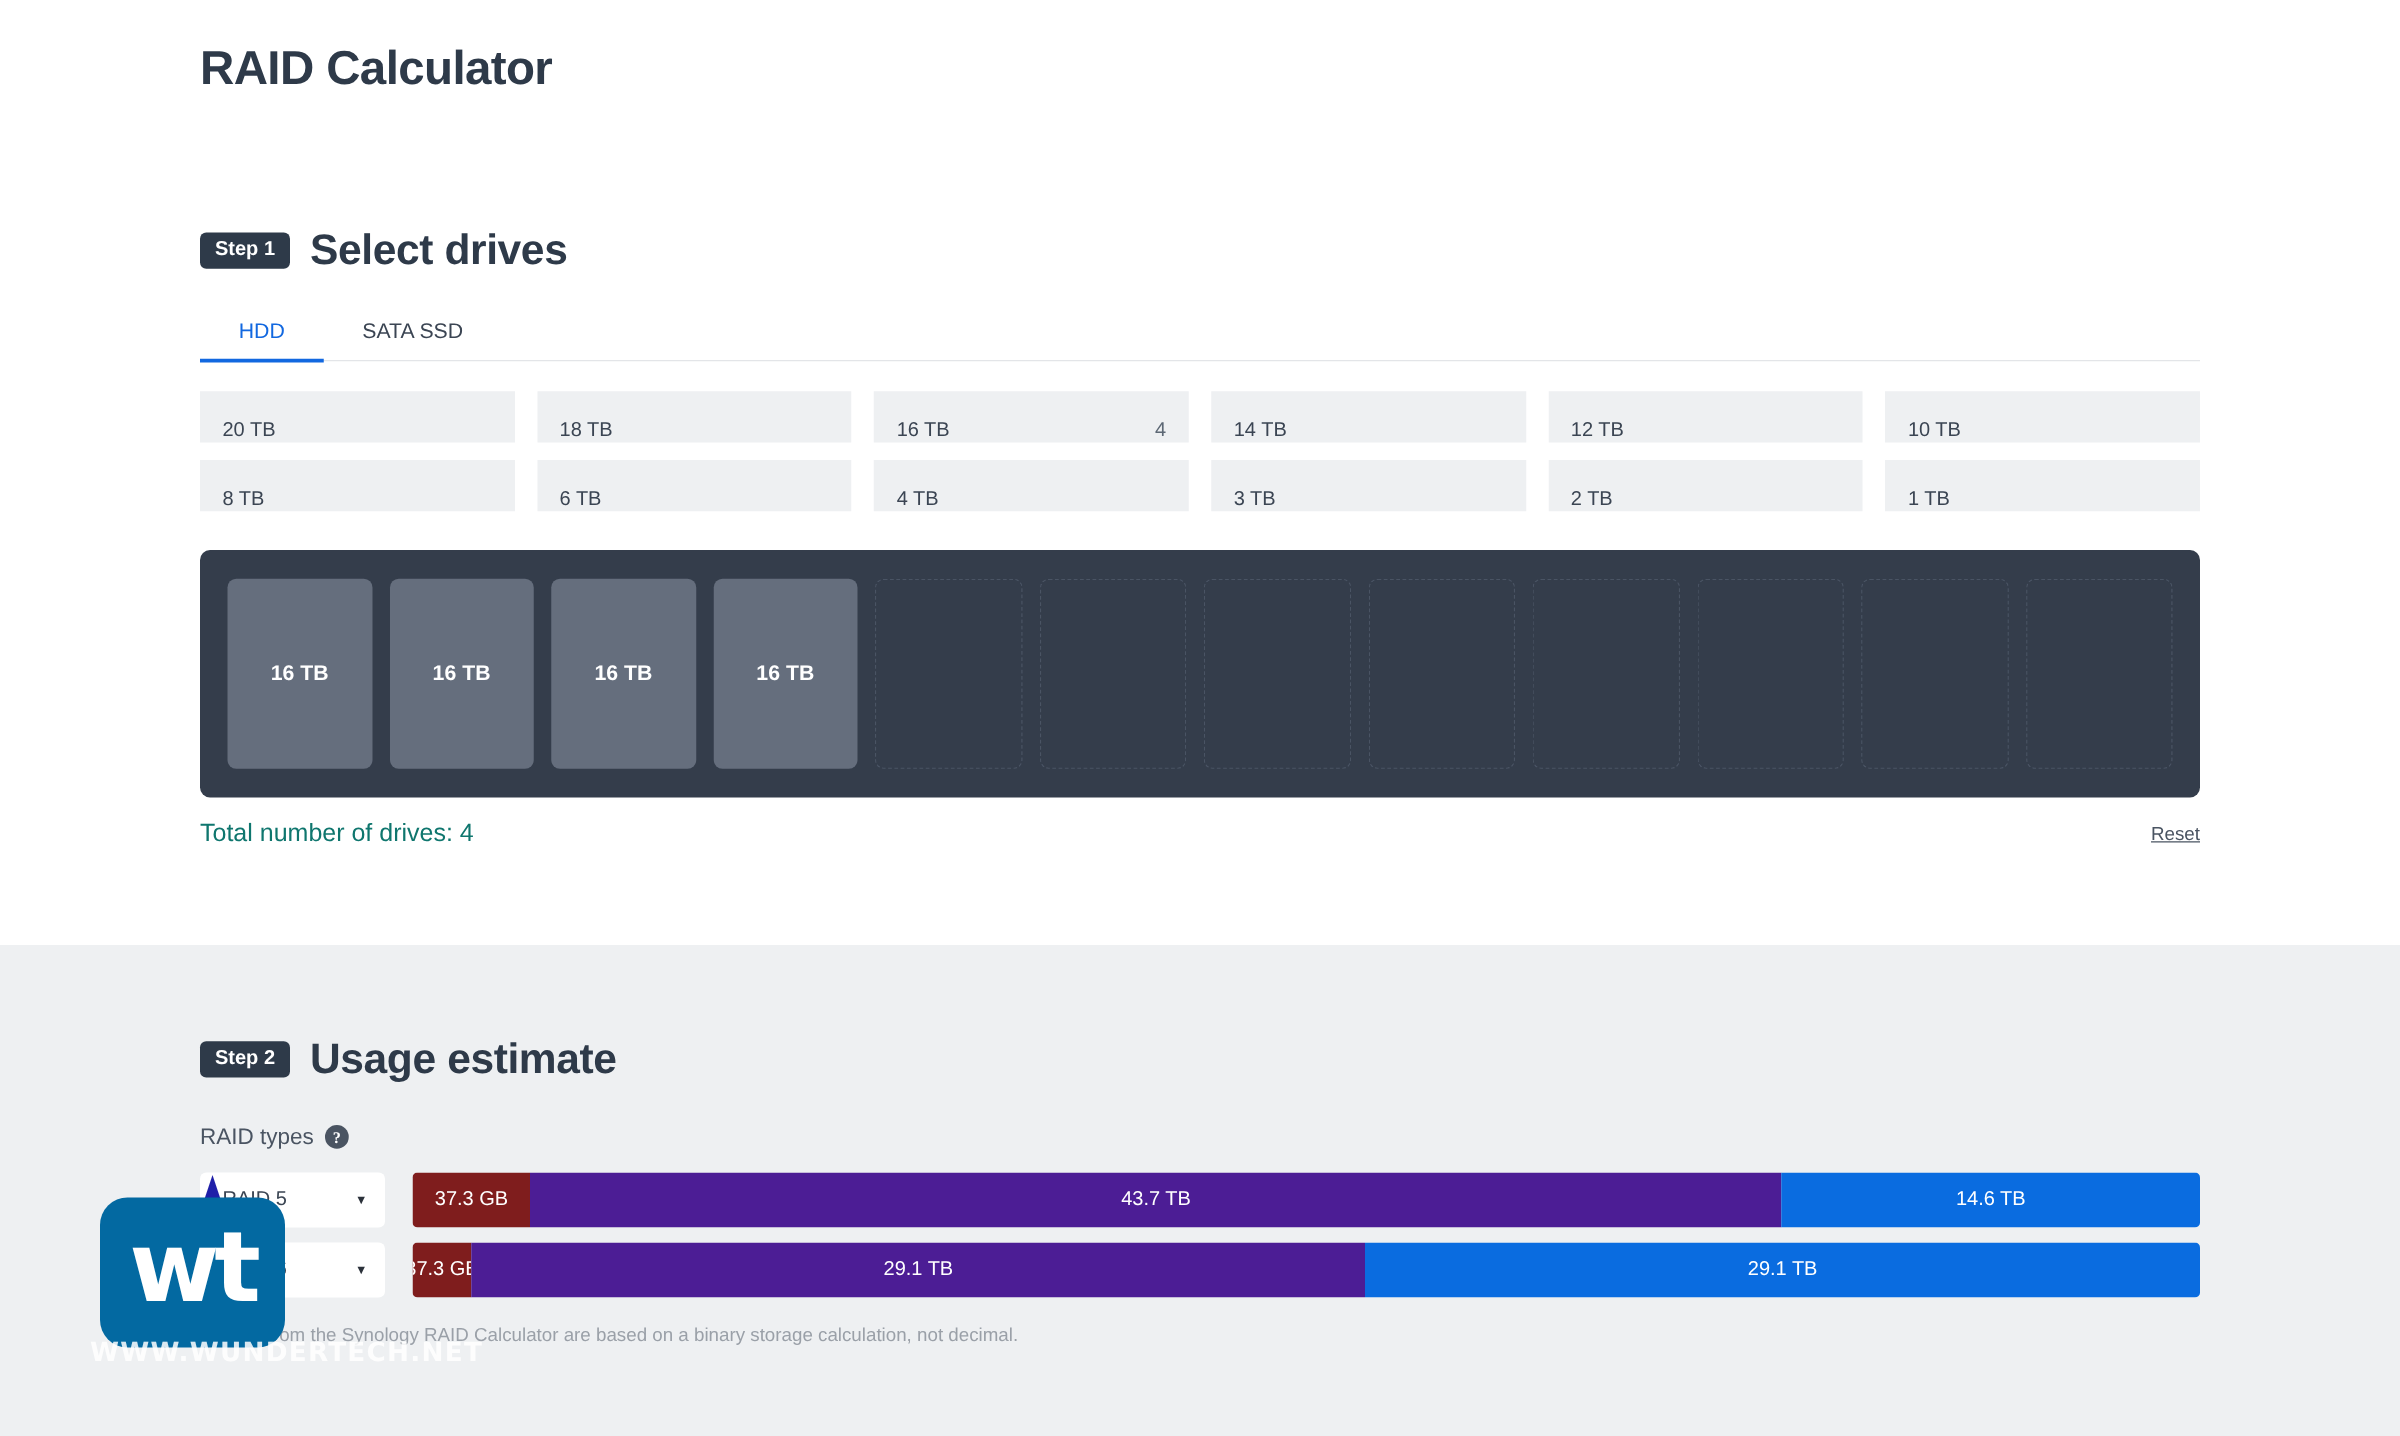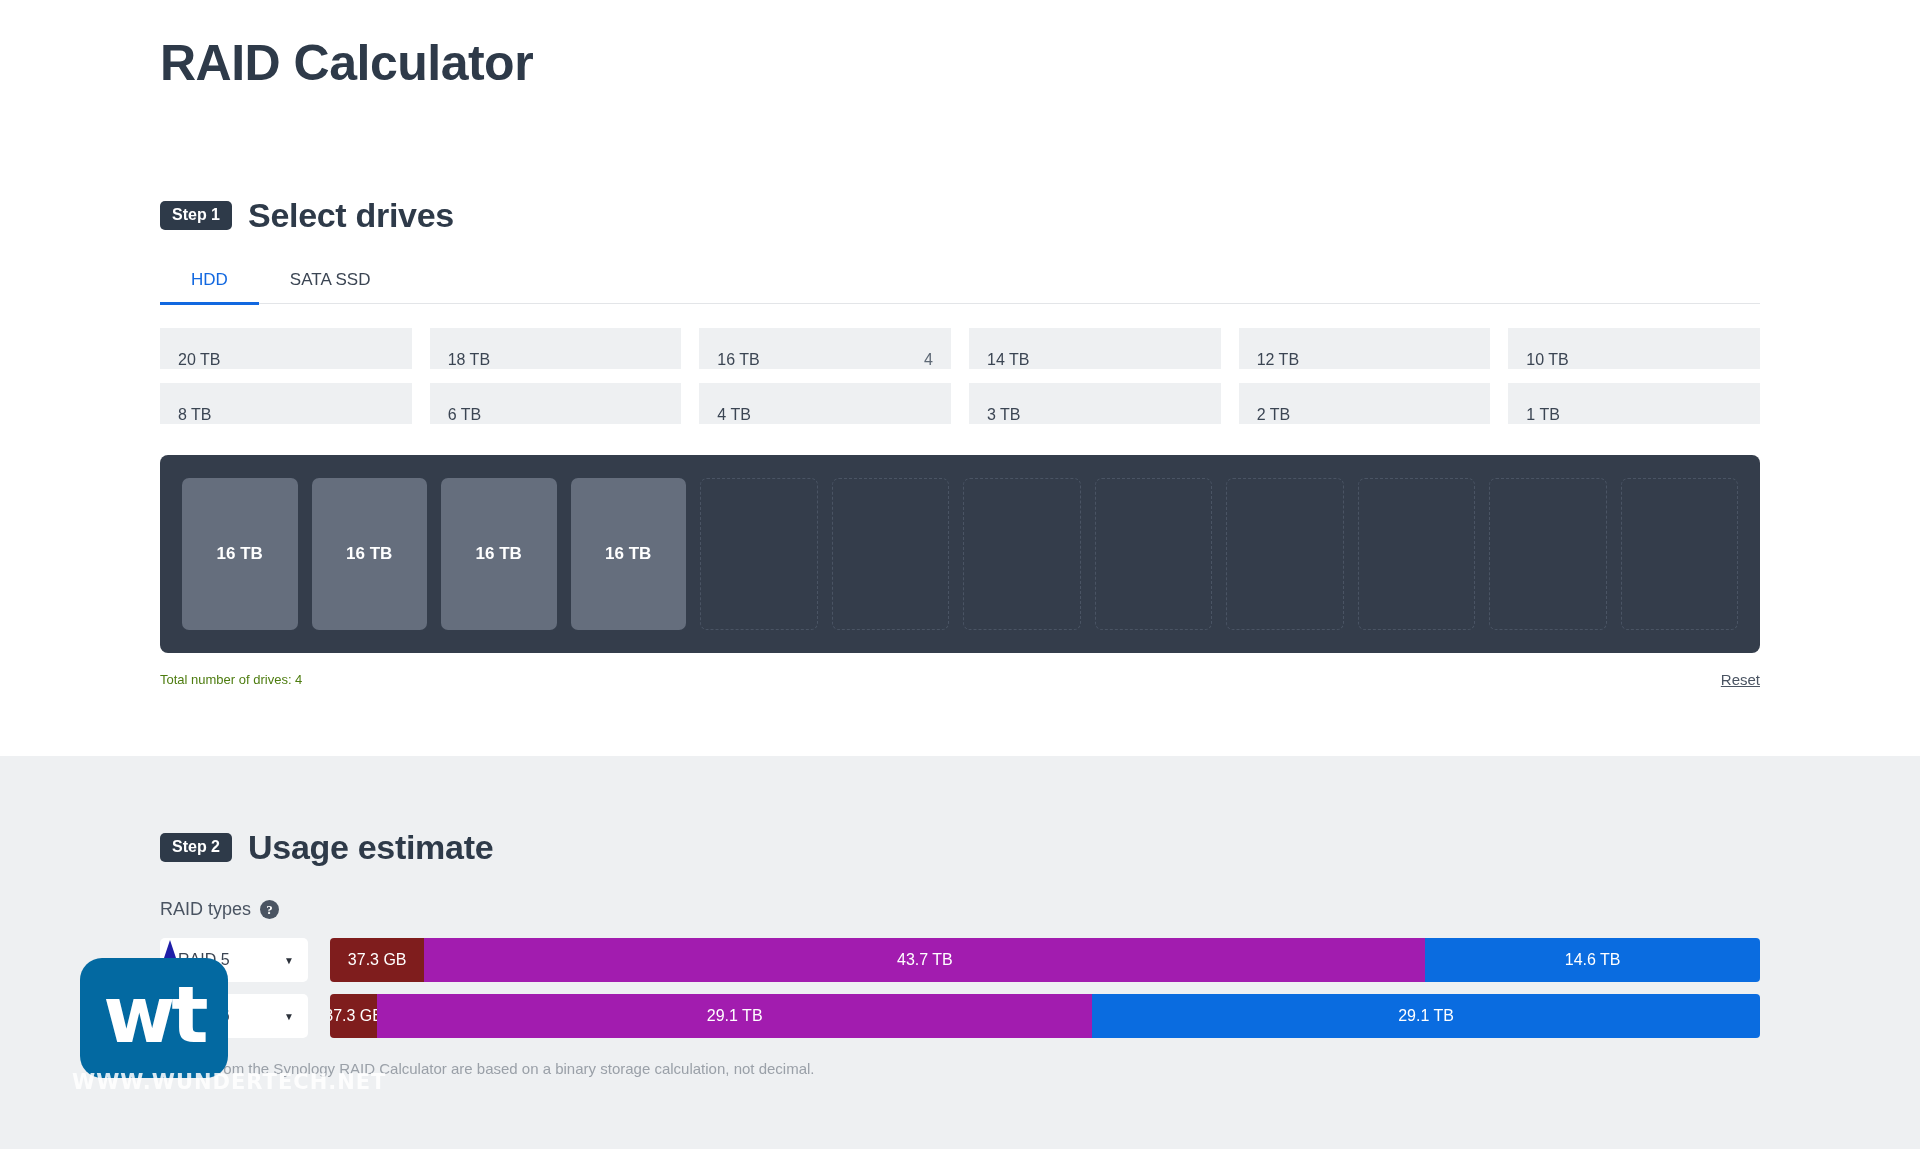--- a/index.html
+++ b/index.html
@@ -12,21 +12,21 @@
   .page { position: relative; width: 1920px; height: 1149px; }
 
   
   .sec-white {
     position: absolute; left: 0; top: 0; width: 1920px; height: 756px;
     background: #ffffff;
   }
   .inner { width: 1600px; margin: 0 auto; position: relative; }
 
   .page-title {
-    font-size: 50px; font-weight: bold; color: #2e3a49;
+    font-size: 38px; font-weight: bold; color: #2e3a49;
     letter-spacing: -0.5px;
     padding-top: 34px;
   }
 
   .step-head { display: flex; align-items: center; gap: 16px; margin-top: 104px; }
   .step-badge {
     background: #2e3a49; color: #ffffff; font-size: 16px; font-weight: bold;
     border-radius: 5px; padding: 6px 12px 7px; line-height: 1;
   }
   .step-title { font-size: 34px; font-weight: bold; color: #2e3a49; letter-spacing: -0.3px; }
@@ -70,21 +70,21 @@
   }
   .slot.empty { border: 1px dashed #4a5464; background: transparent; }
   .slot.filled {
     background: #656e7d; display: flex; align-items: center; justify-content: center;
     color: #ffffff; font-size: 17px; font-weight: bold;
   }
 
   .bay-foot {
     margin-top: 18px; display: flex; align-items: center; justify-content: space-between;
   }
-  .bay-foot .total { font-size: 13px; color: #4d7c0f; }
+  .bay-foot .total { font-size: 20px; color: #0f766e; }
   .bay-foot .reset {
     font-size: 15px; color: #4a5462; text-decoration: underline; cursor: pointer;
   }
 
   
   .notch {
     position: absolute; left: 0; top: 756px; width: 1920px; height: 0;
     display: flex; justify-content: center;
   }
   .notch-tri {
@@ -122,21 +122,21 @@
     height: 44px; align-self: center;
   }
   .caret { font-size: 10px; color: #2b313a; }
 
   .bar { flex: 1; display: flex; height: 44px; border-radius: 4px; overflow: hidden; }
   .seg {
     display: flex; align-items: center; justify-content: center;
     color: #ffffff; font-size: 16px; white-space: nowrap; overflow: hidden;
   }
   .seg-reserved { background: #7f1d1d; }
-  .seg-available { background: #a21caf; }
+  .seg-available { background: #4c1d95; }
   .seg-protection { background: #0a6ce0; }
 
   
   .foot-row {
     margin-top: 22px; display: flex; align-items: center; justify-content: space-between;
   }
   .foot-note { font-size: 15px; color: #9aa0a8; }
   .legend { display: flex; align-items: center; gap: 9px; }
   .legend-item { display: flex; align-items: center; gap: 8px; margin-right: 11px; }
   .legend-sw { width: 17px; height: 17px; border-radius: 2px; }

